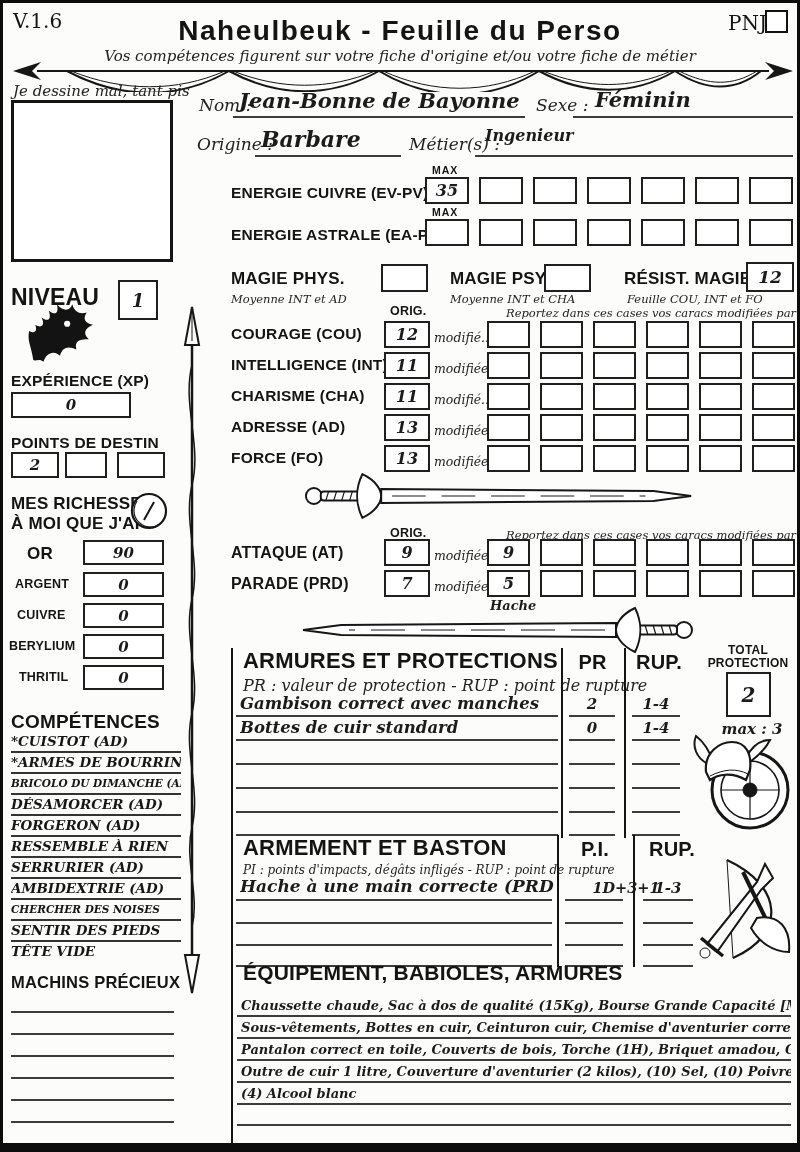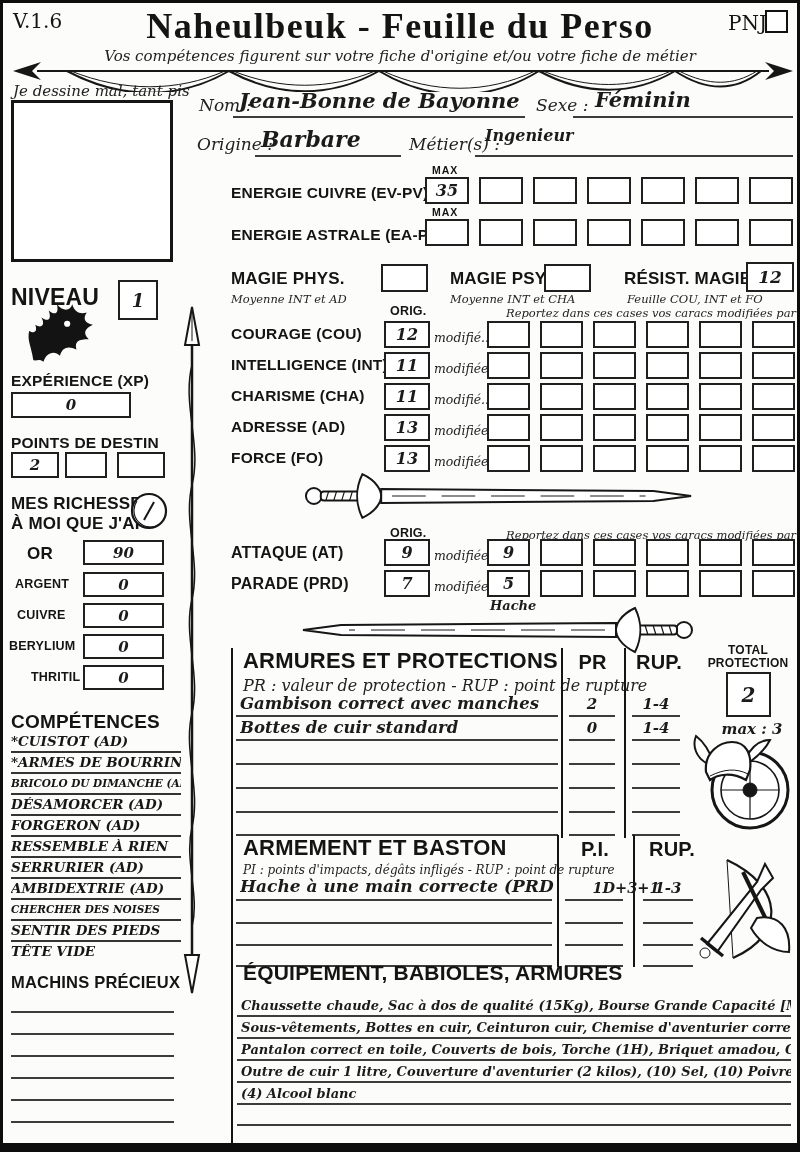--- a/index.html
+++ b/index.html
@@ -21,21 +21,21 @@
 .skill.sm{font-size:10.5px}
 .skill:last-child{border-bottom:none}
 svg{display:block}
 </style>
 </head>
 <body>
 
 <div id="sheet">
 
   <div class="a" style="left:10px;top:6px;font-family:'DejaVu Serif',serif;font-size:20px">V.1.6</div>
-  <div class="a" style="left:50%;top:2px;transform:translateX(-50%);font-family:Liberation Serif, serif;font-weight:700;font-size:36px;letter-spacing:1.5px;white-space:nowrap">Naheulbeuk - Feuille du Perso</div>
+  <div class="a" style="left:50%;top:12px;transform:translateX(-50%);font-family:Liberation Sans, sans-serif;font-weight:700;font-size:28px;letter-spacing:1.5px;white-space:nowrap">Naheulbeuk - Feuille du Perso</div>
   <div class="cal" style="left:50%;top:44px;transform:translateX(-50%);font-size:15px">Vos compétences figurent sur votre fiche d'origine et/ou votre fiche de métier</div>
   <div class="a" style="left:725px;top:8px;font-family:'DejaVu Serif',serif;font-size:20px">PNJ</div>
   <div class="a" style="left:762px;top:7px;width:23px;height:23px;border:2.5px solid #111;background:#fff"></div>
 
   <svg class="a" style="left:8px;top:55px" width="784" height="34" viewBox="0 0 784 34">
     <g stroke="#161616" fill="none" stroke-width="2">
       <path d="M26,13 H758"></path>
       <polygon points="2,13 30,4 21,13 30,22" fill="#161616" stroke="none"></polygon>
       <polygon points="782,13 754,4 763,13 754,22" fill="#161616" stroke="none"></polygon>
       <path d="M56,13 C110,42 168,42 218,13"></path>
@@ -262,21 +262,21 @@
       <span class="hand" style="font-size:15px">0</span>
     </div>
   <div class="lbl" style="left:14px;top:605px;font-size:12.5px">CUIVRE</div>
   <div class="bx" style="left:80px;top:600px;width:81px;height:25px">
       <span class="hand" style="font-size:15px">0</span>
     </div>
   <div class="lbl" style="left:6px;top:636px;font-size:12.5px">BERYLIUM</div>
   <div class="bx" style="left:80px;top:631px;width:81px;height:25px">
       <span class="hand" style="font-size:15px">0</span>
     </div>
-  <div class="lbl" style="left:28px;top:667px;font-size:12.5px">THRITIL</div>
+  <div class="lbl" style="left:16px;top:667px;font-size:12.5px">THRITIL</div>
   <div class="bx" style="left:80px;top:662px;width:81px;height:25px">
       <span class="hand" style="font-size:15px">0</span>
     </div>
 
   <div class="lbl" style="left:8px;top:708px;font-size:19px">COMPÉTENCES</div>
   <div class="a" style="left:8px;top:729px;width:170px">
     <div class="skill">*CUISTOT (AD)</div>
     <div class="skill">*ARMES DE BOURRIN</div>
     <div class="skill sm">BRICOLO DU DIMANCHE (AD)</div>
     <div class="skill">DÉSAMORCER (AD)</div>

